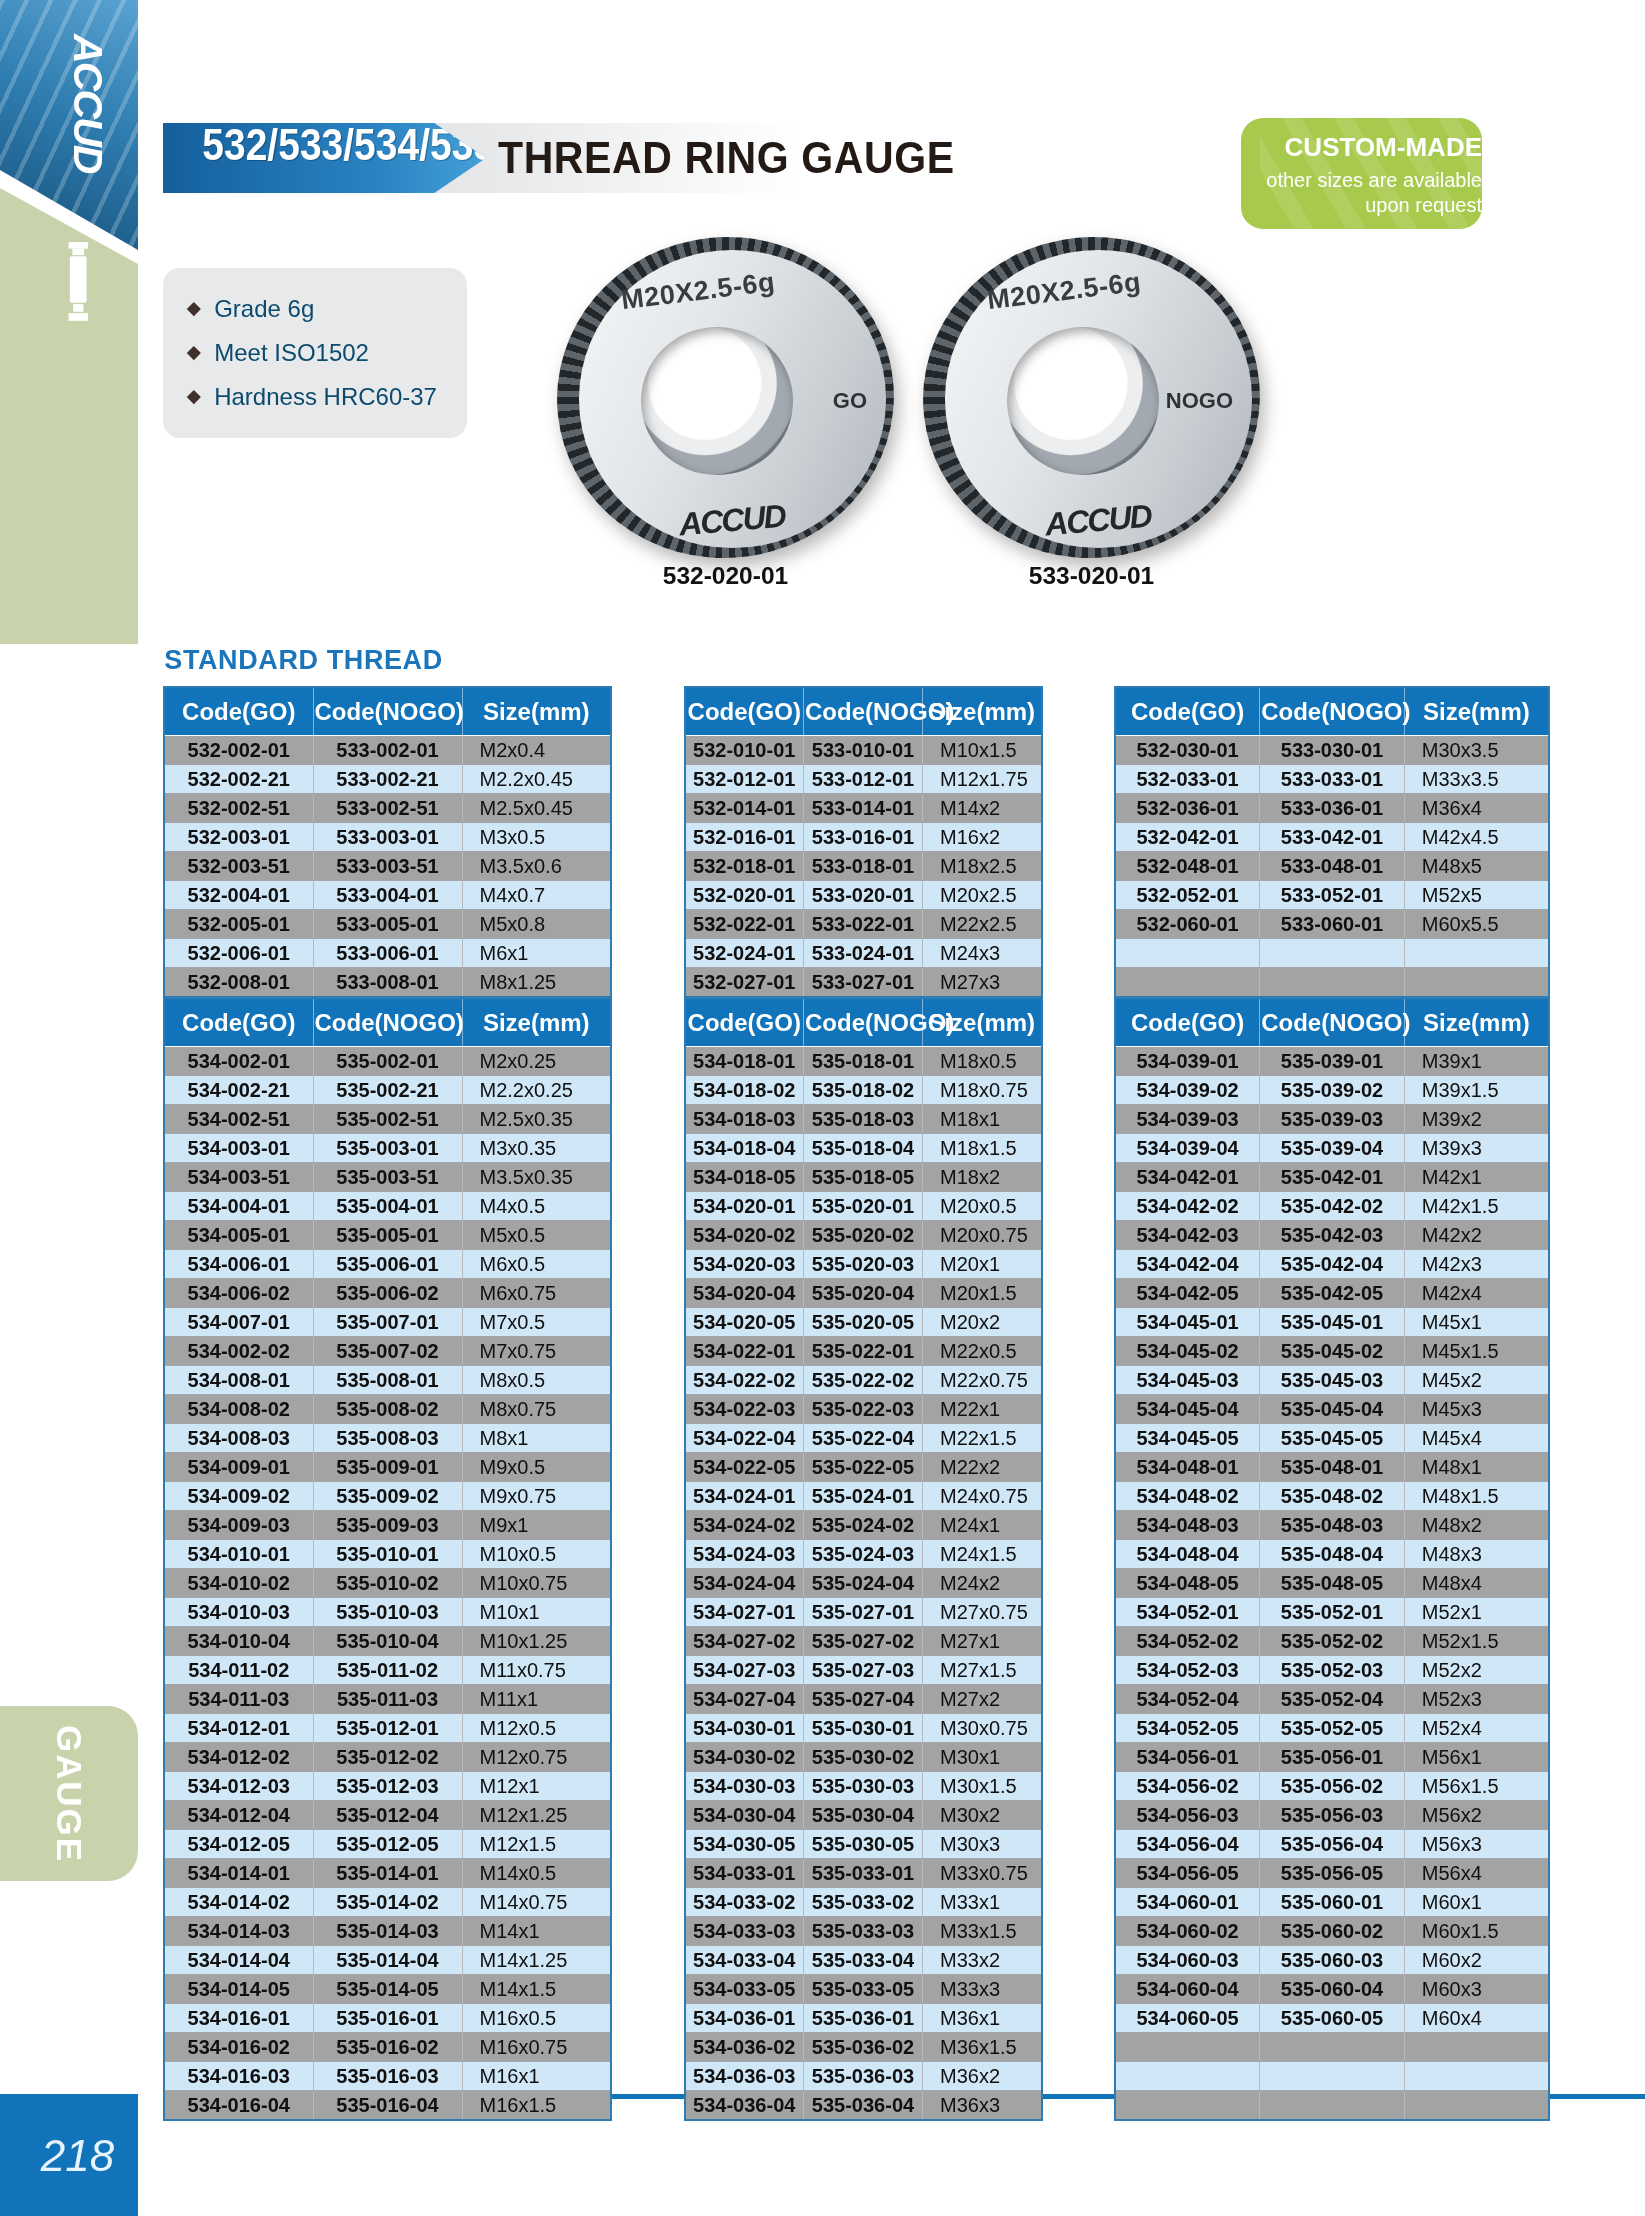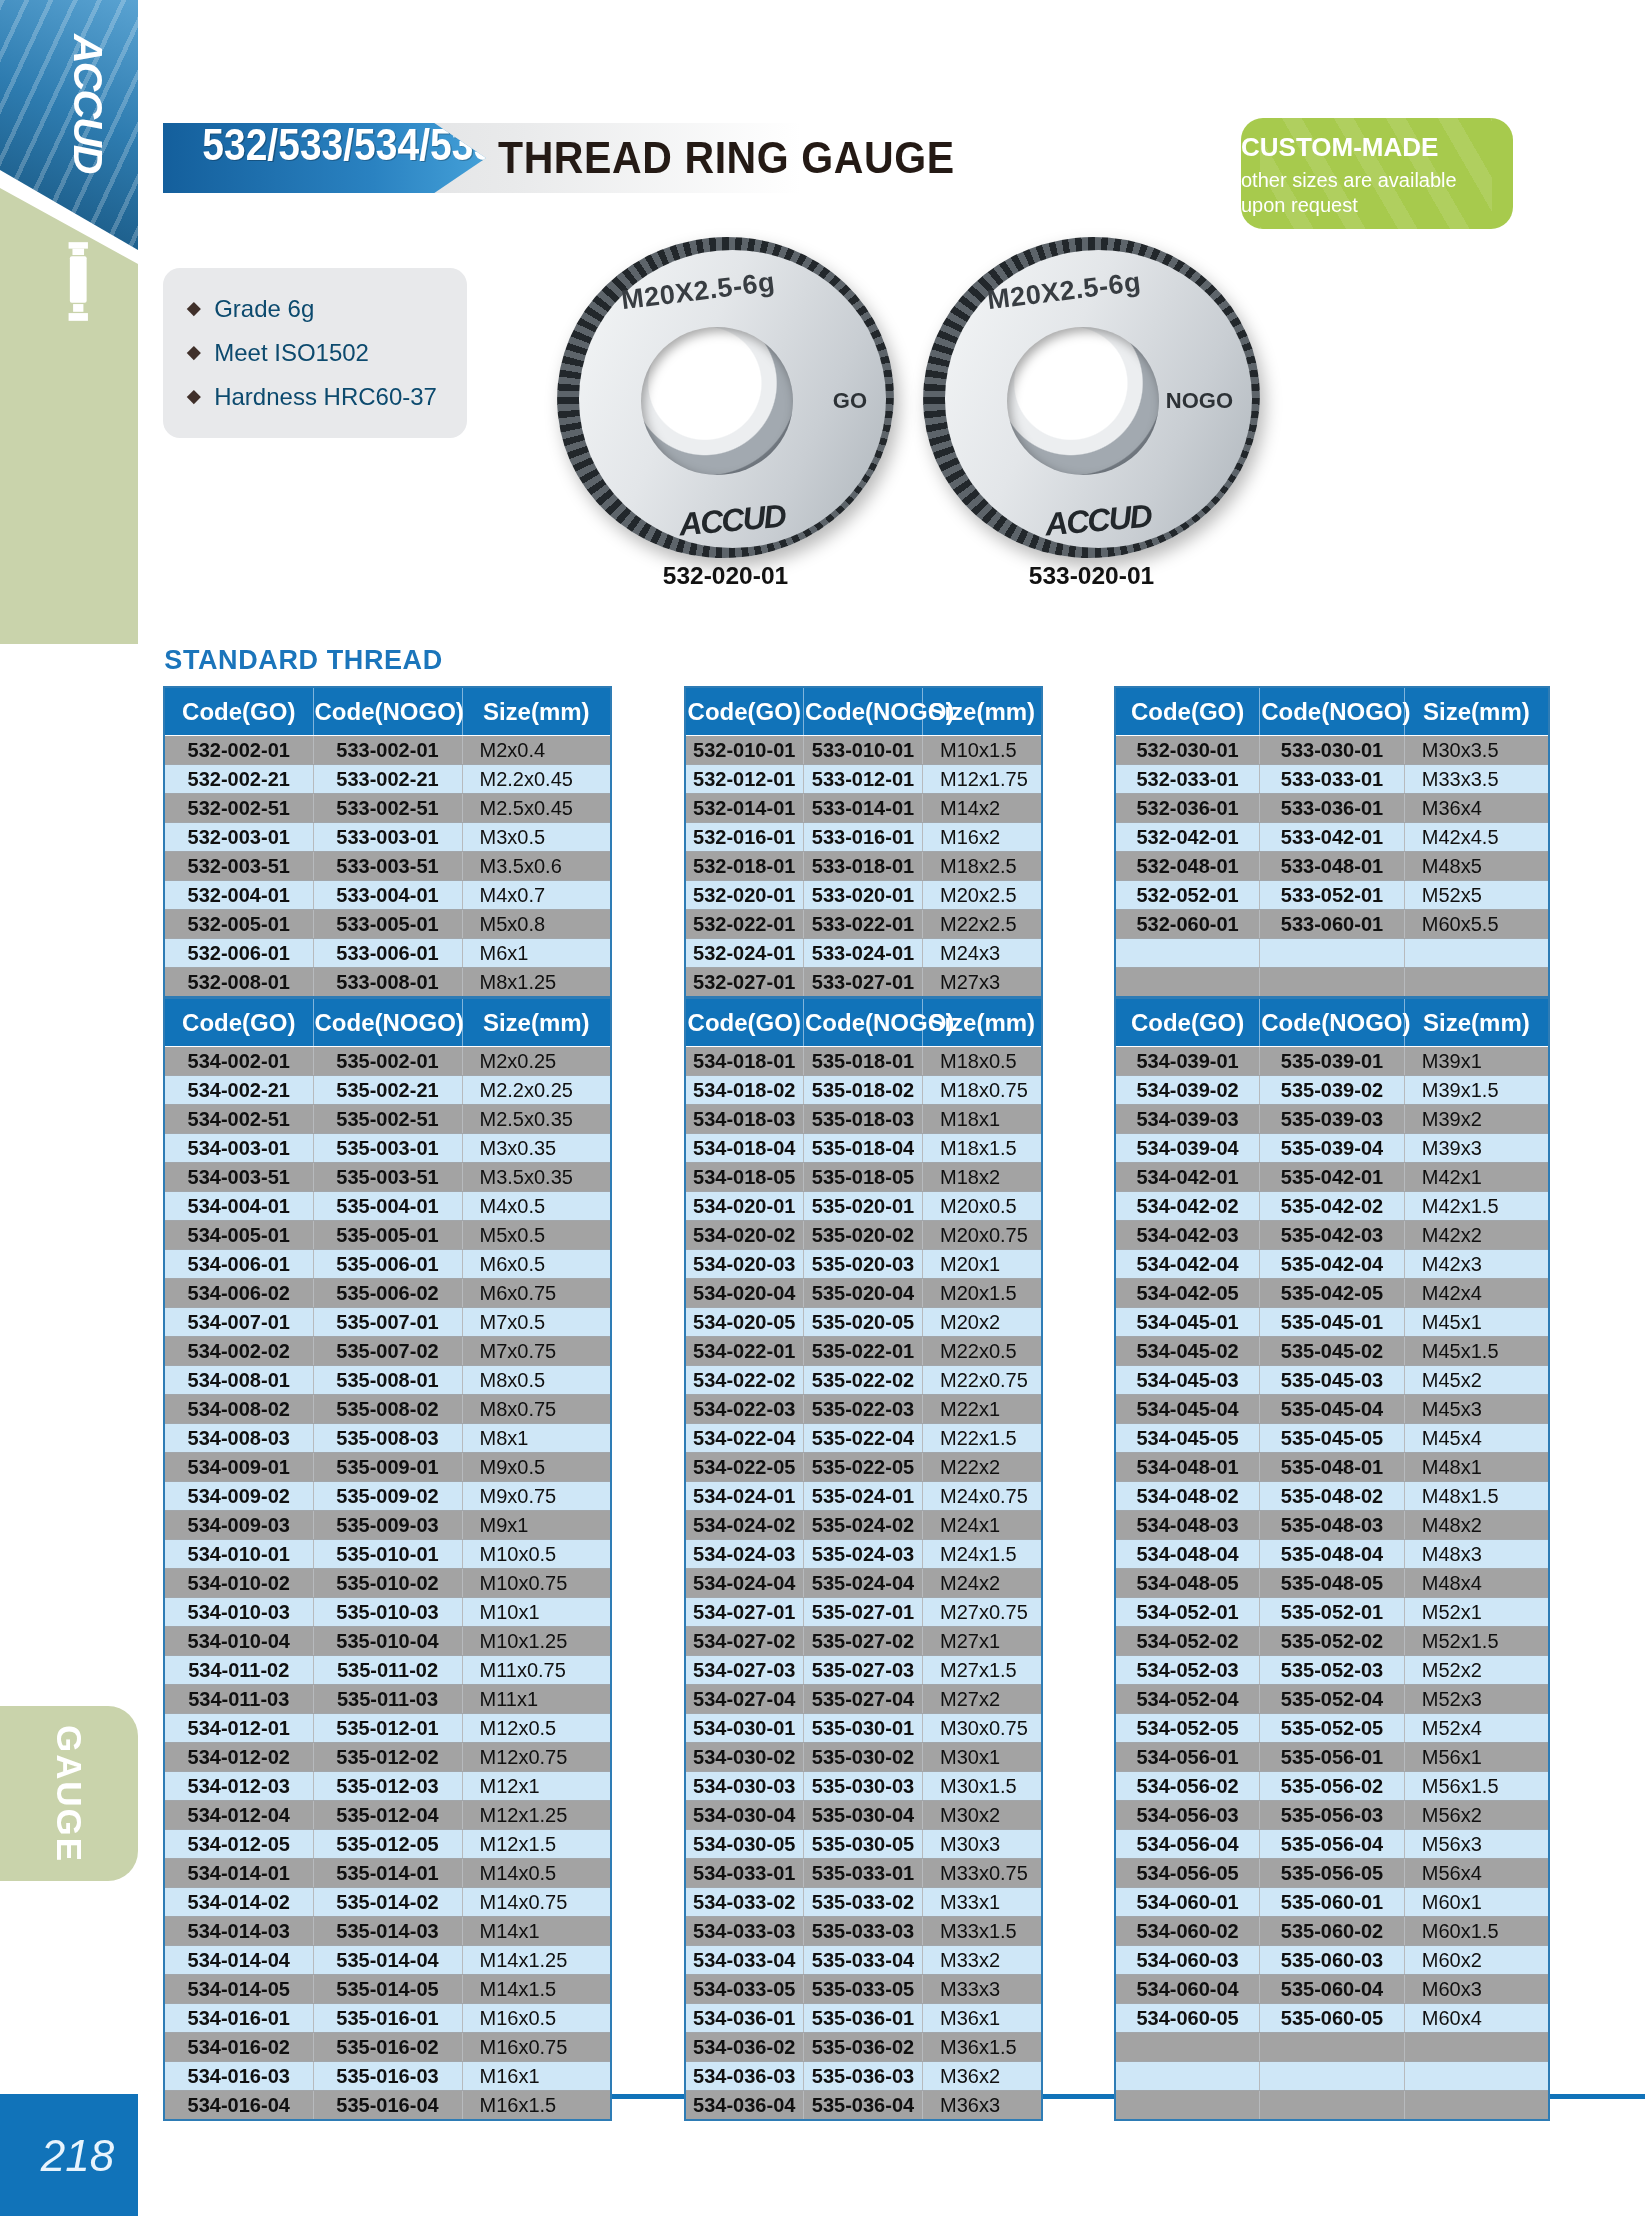--- a/index.html
+++ b/index.html
@@ -29,22 +29,22 @@
   .gray-strip{position:absolute;left:163px;top:123px;width:638px;height:70px;
     background:linear-gradient(90deg,#d7d8da 0%,#e9eaeb 55%,#ffffff 100%);}
   .model-banner{position:absolute;left:163px;top:123px;width:303px;height:70px;
     clip-path:polygon(0 0,84% 0,100% 50%,84% 100%,0 100%);
     background:linear-gradient(90deg,#145f9c 0%,#2a82c1 65%,#44a0d8 100%);
     display:flex;align-items:flex-start;padding-left:20px;}
   .model-banner span{color:#fff;font-weight:bold;font-size:39px;letter-spacing:0;padding-left:19.3px;
     text-shadow:1.3px 1.3px 0 rgba(0,0,0,.25);transform:scaleY(1.12);}
   .page-title{position:absolute;left:498px;top:123px;height:70px;display:flex;align-items:center;
     font-size:41px;font-weight:bold;color:#241a15;letter-spacing:0.6px;transform:scaleY(1.08);transform-origin:left center;}
-  .badge{position:absolute;left:1241px;top:118px;width:272px;height:111px;background:#a7ca4d;border-radius:22px;
-    color:#fff;text-align:left;overflow:hidden;}
+  .badge{position:absolute;left:1241px;top:118px;width:241px;height:111px;background:#a7ca4d;border-radius:22px;
+    color:#fff;text-align:right;overflow:hidden;}
   .badge:before{content:"";position:absolute;left:19.3px;top:-26px;width:232px;height:168px;
     background:repeating-linear-gradient(60deg, rgba(255,255,255,.10) 0 17px, rgba(255,255,255,0) 17px 45px);}
   .badge .b1{margin-top:14px;font-size:26px;font-weight:bold;position:relative;}
   .badge .b2{margin-top:6.4px;font-size:20px;position:relative;}
   .badge .b3{margin-top:1.3px;font-size:20px;position:relative;}
 
   
   .features{position:absolute;left:163px;top:268px;width:304px;height:170px;background:#e8e9eb;border-radius:17px;
     box-sizing:border-box;padding:27px 26px;display:flex;flex-direction:column;justify-content:space-between;}
   .feature-row{display:flex;align-items:center;gap:15.5px;font-size:24px;color:#0c4a6e;}

